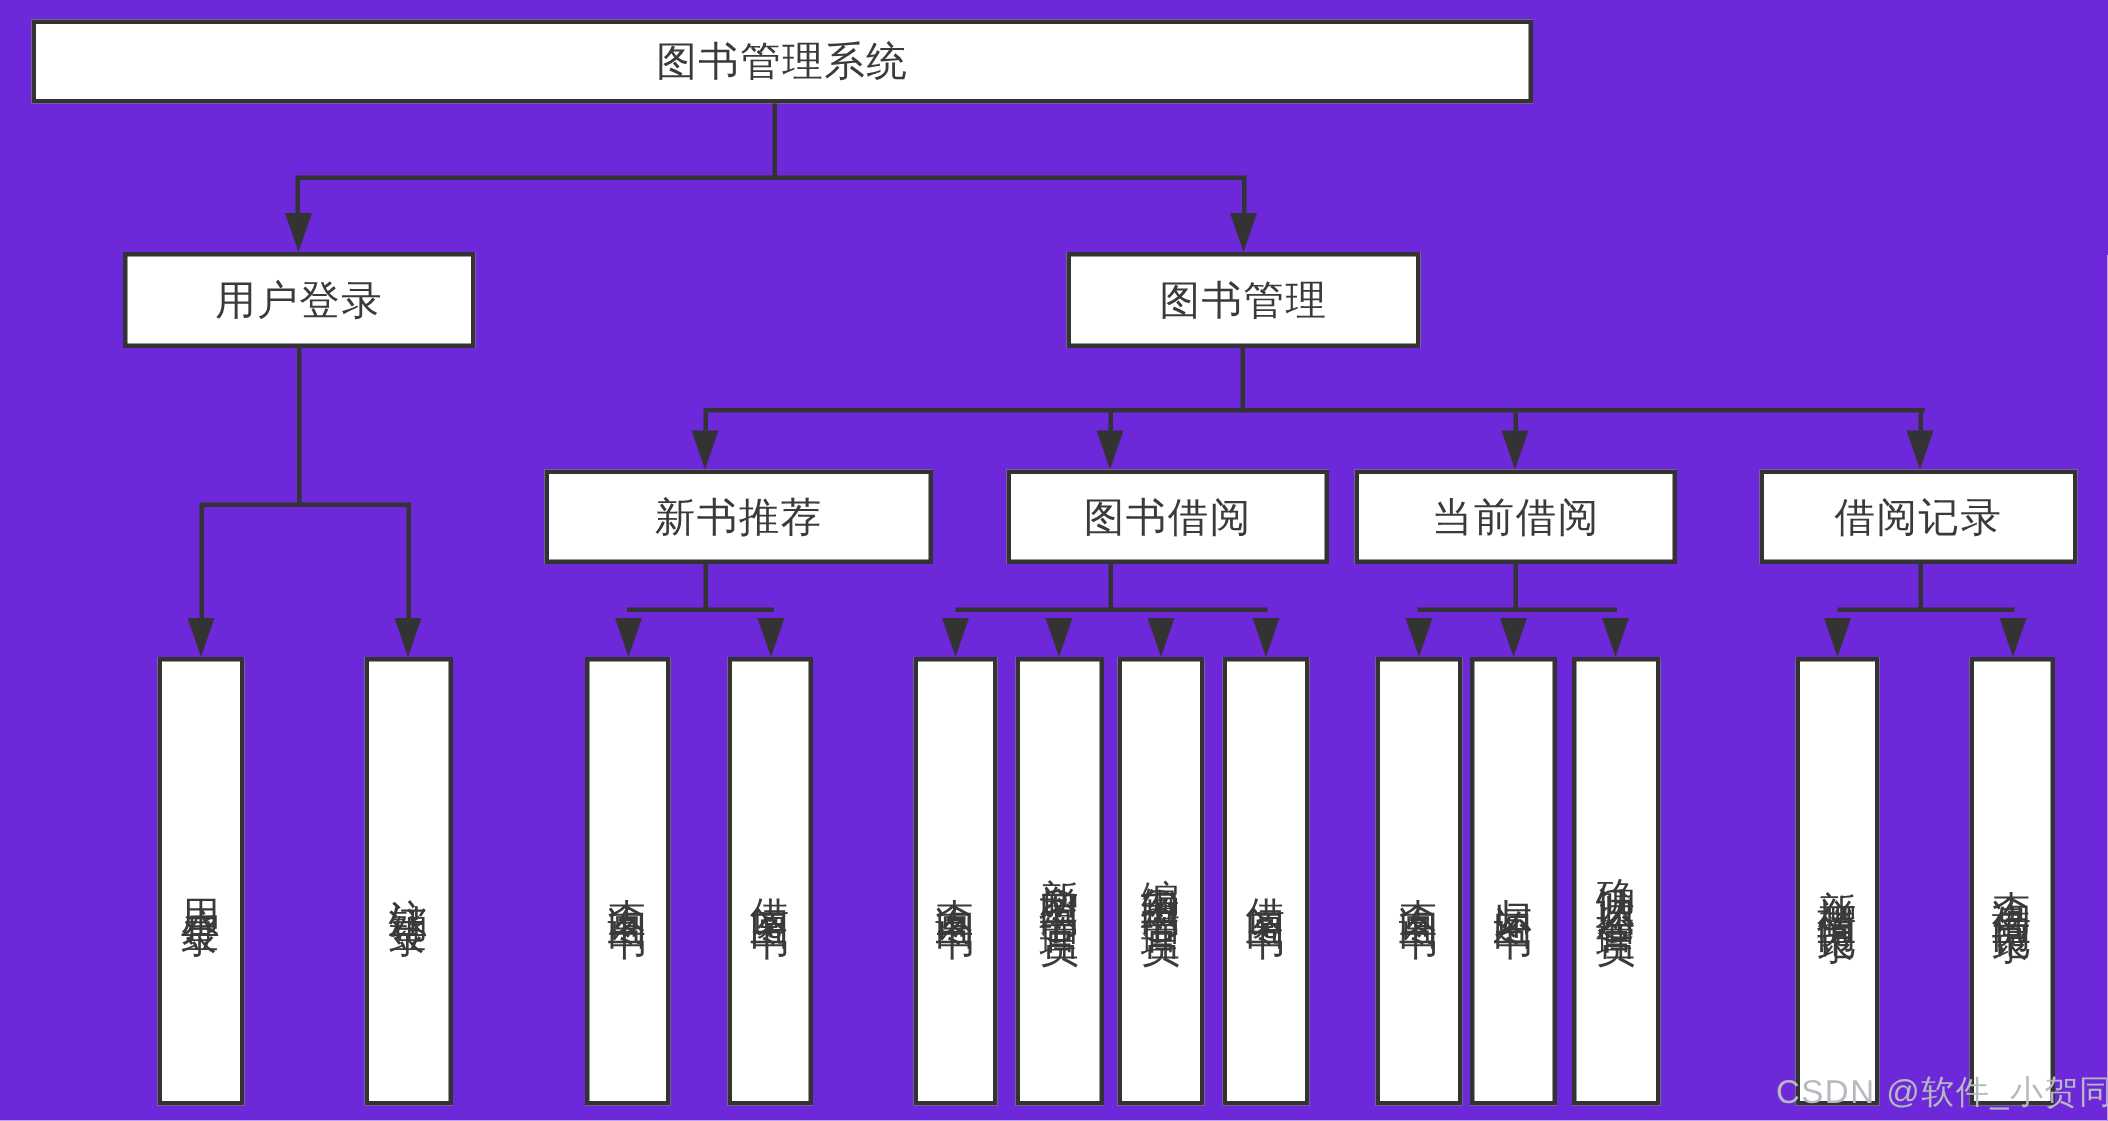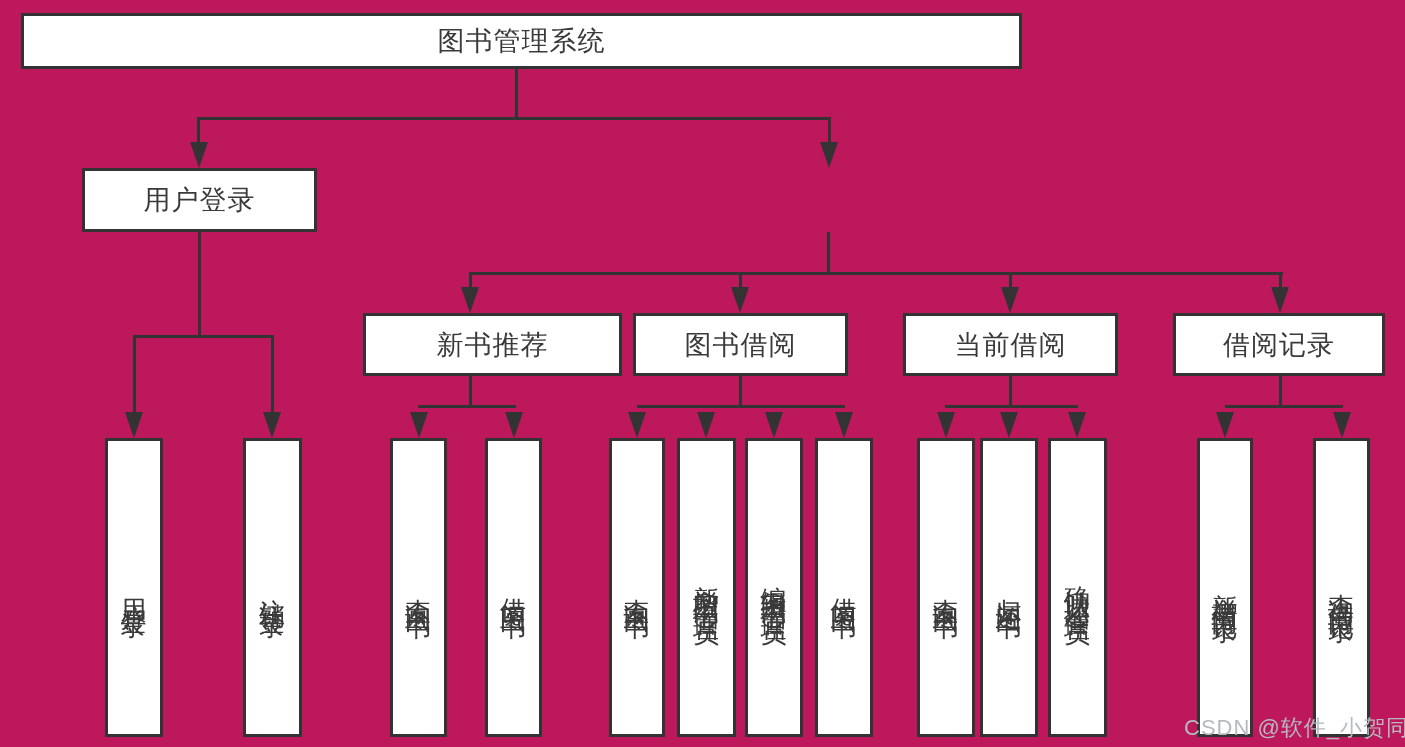--- a/index.html
+++ b/index.html
@@ -1,17 +1,17 @@
 <!DOCTYPE html>
 <html style="--line: #333333; --text: #3a3a3a; --watermark: #b5bac1;"><head>
 <meta charset="utf-8">
 <style>
   html,body{margin:0;padding:0;background:#fff;}
   .canvas{
-    position:relative;width:1405px;height:747px;background:#be185d;
+    position:relative;width:1405px;height:747px;background:#6d28d9;
     font-family:"Liberation Sans",sans-serif;overflow:hidden;
   }
   .box{
     position:absolute;box-sizing:border-box;border:3px solid var(--line,#333);
     background:#fff;display:flex;align-items:center;justify-content:center;
   }
   .hlabel{
     font-size:27px;color:var(--text,#3a3a3a);letter-spacing:1px;white-space:nowrap;
   }
   .vlabel{
@@ -41,20 +41,23 @@
   <div class="ln" style="left:515px;top:69px;width:3px;height:51px"></div>
   <div class="ln" style="left:197px;top:117px;width:634px;height:3px"></div>
   <div class="ln" style="left:197px;top:120px;width:3px;height:24px"></div>
   <div class="arr" style="left:190px;top:142px"></div>
   <div class="ln" style="left:828px;top:120px;width:3px;height:24px"></div>
   <div class="arr" style="left:820px;top:142px"></div>
 
   <div class="box" style="left:82px;top:168px;width:235px;height:64px">
     <span class="hlabel">用户登录</span>
   </div>
+  <div class="box" style="left:711px;top:168px;width:236px;height:64px">
+    <span class="hlabel">图书管理</span>
+  </div>
 
   <div class="ln" style="left:198px;top:232px;width:3px;height:105px"></div>
   <div class="ln" style="left:133px;top:335px;width:141px;height:3px"></div>
   <div class="ln" style="left:133px;top:338px;width:3px;height:74px"></div>
   <div class="arr" style="left:125px;top:412px"></div>
   <div class="ln" style="left:271px;top:338px;width:3px;height:74px"></div>
   <div class="arr" style="left:263px;top:412px"></div>
 
   <div class="ln" style="left:827px;top:232px;width:3px;height:43px"></div>
   <div class="ln" style="left:469px;top:272px;width:814px;height:3px"></div>
@@ -63,21 +66,21 @@
   <div class="ln" style="left:739px;top:275px;width:3px;height:12px"></div>
   <div class="arr" style="left:731px;top:287px"></div>
   <div class="ln" style="left:1009px;top:275px;width:3px;height:12px"></div>
   <div class="arr" style="left:1001px;top:287px"></div>
   <div class="ln" style="left:1279px;top:275px;width:3px;height:12px"></div>
   <div class="arr" style="left:1271px;top:287px"></div>
 
   <div class="box" style="left:363px;top:313px;width:259px;height:63px">
     <span class="hlabel">新书推荐</span>
   </div>
-  <div class="box" style="left:633px;top:313px;width:215px;height:63px">
+  <div class="box" style="left:671px;top:313px;width:215px;height:63px">
     <span class="hlabel">图书借阅</span>
   </div>
   <div class="box" style="left:903px;top:313px;width:215px;height:63px">
     <span class="hlabel">当前借阅</span>
   </div>
   <div class="box" style="left:1173px;top:313px;width:212px;height:63px">
     <span class="hlabel">借阅记录</span>
   </div>
 
   <div class="ln" style="left:469px;top:376px;width:3px;height:31px"></div>

